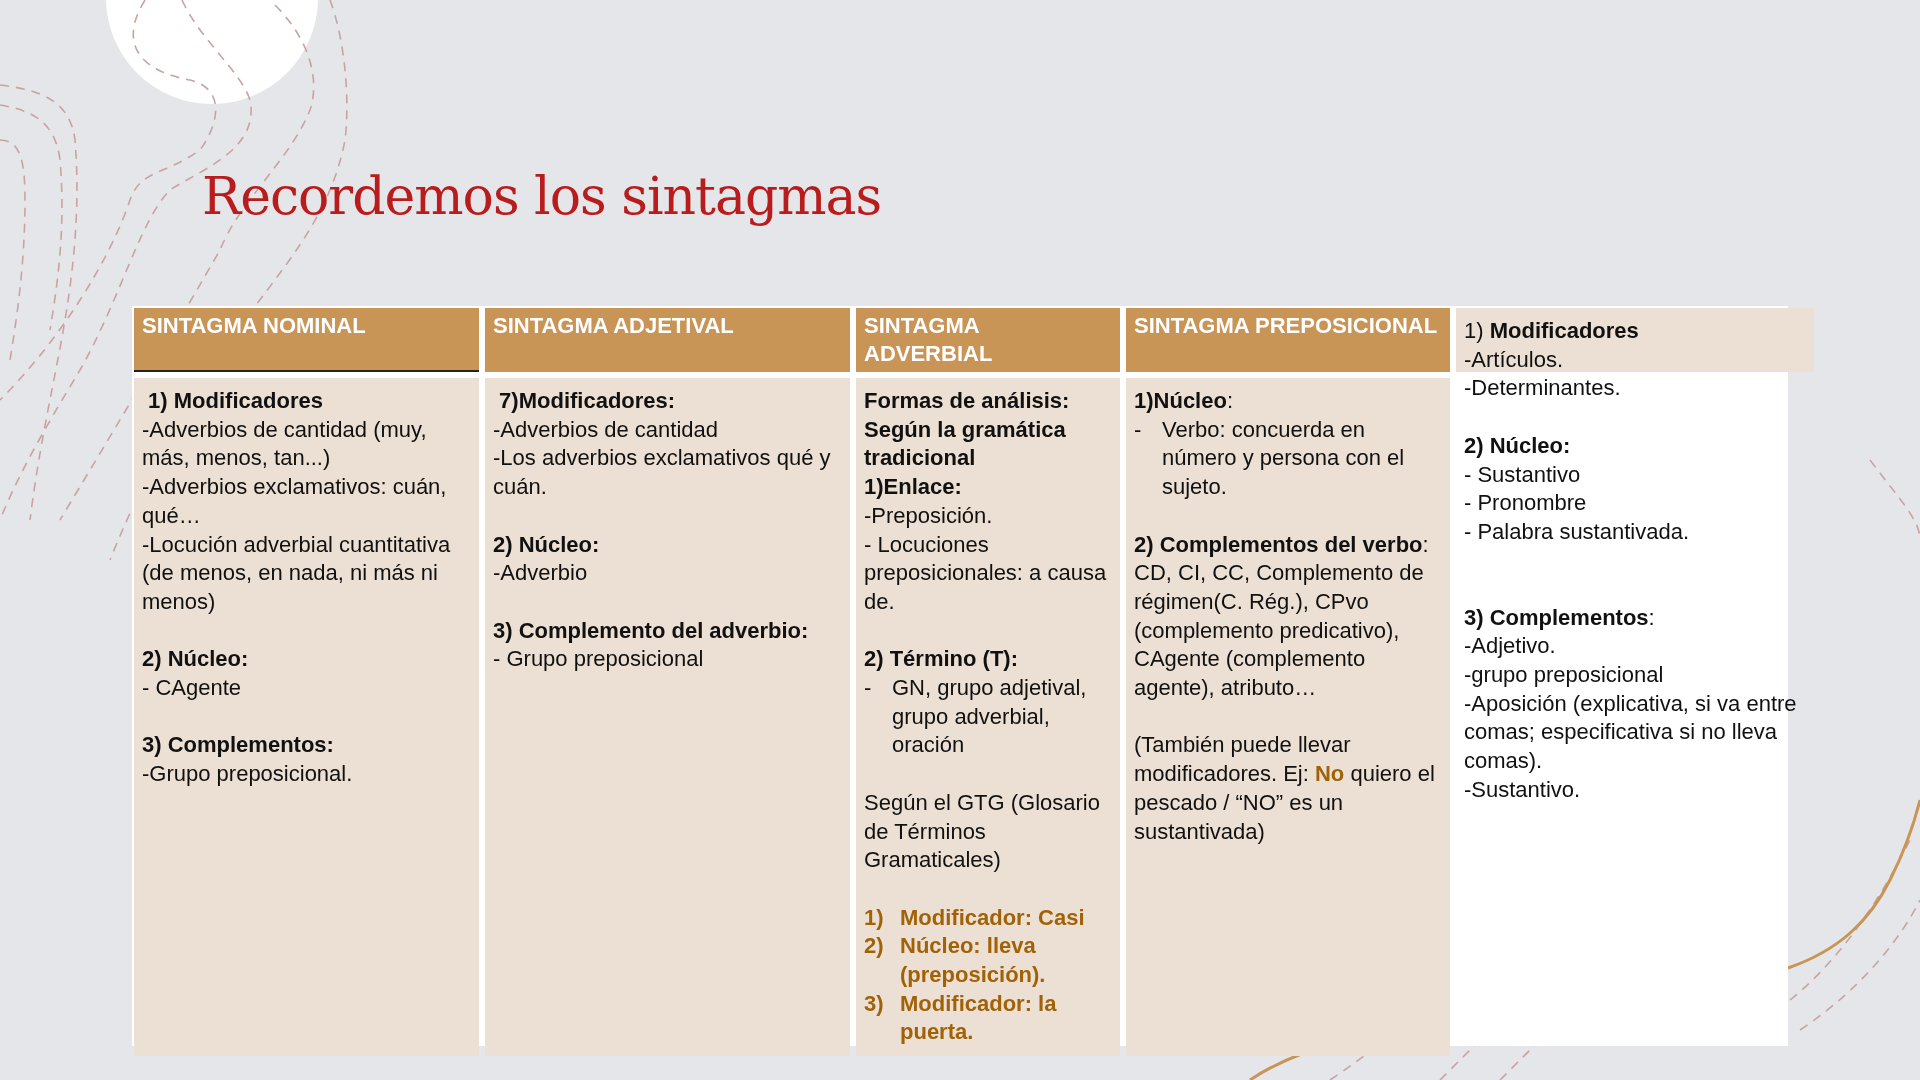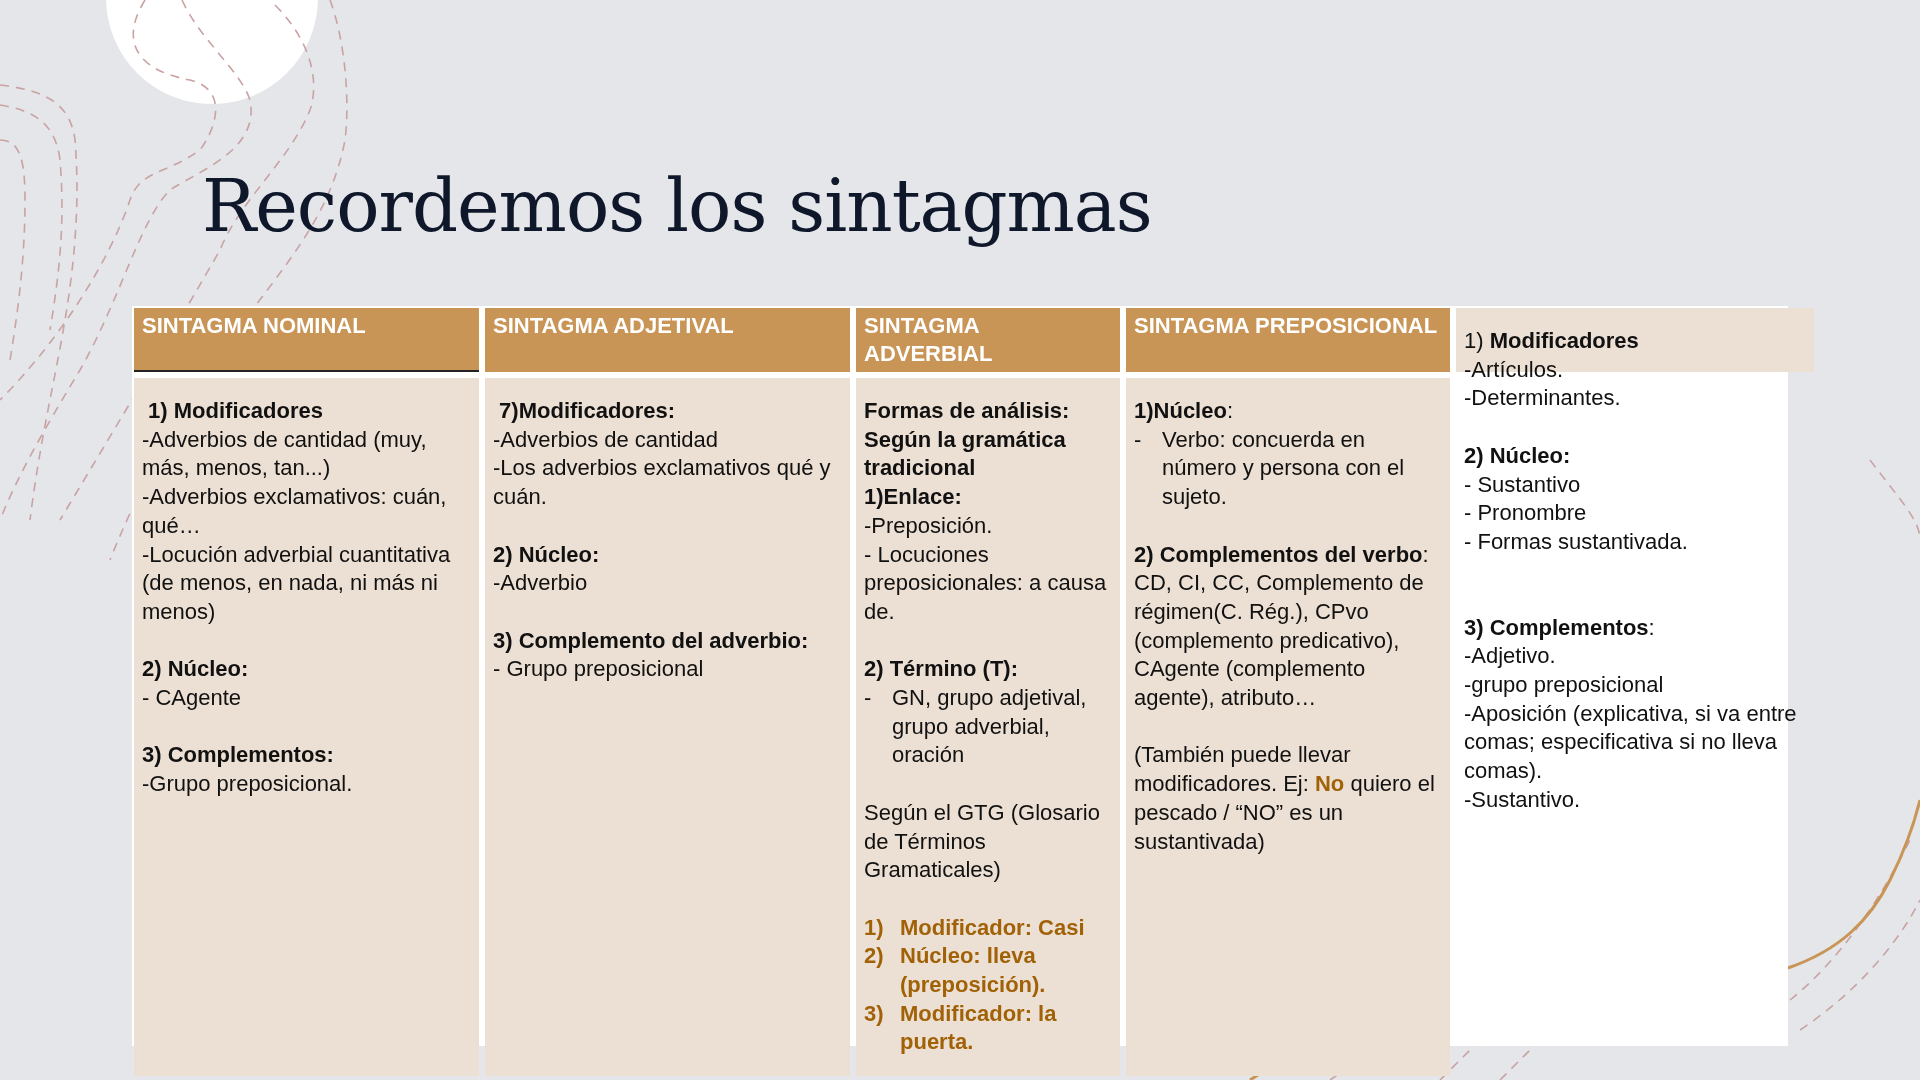--- a/index.html
+++ b/index.html
@@ -5,42 +5,42 @@
   html, body { margin:0; padding:0; }
   body {
     width:1920px; height:1080px; overflow:hidden; position:relative;
     background:#e5e6e9;
     font-family:"Liberation Sans", sans-serif;
   }
   .deco { position:absolute; left:0; top:0; width:1920px; height:1080px; pointer-events:none; }
   .title {
     position:absolute; left:202px; top:170px;
     font-family:"DejaVu Serif", "Liberation Serif", serif;
-    font-size:72px; color:#0f172a; letter-spacing:-1px; line-height:1;
+    font-size:52px; color:#b91c1c; letter-spacing:-1px; line-height:1;
     margin:0; font-weight:normal;
   }
   .table {
     position:absolute; left:132px; top:306px; width:1656px; height:740px;
     display:grid;
     grid-template-columns:345px 365px 264px 324px 358px;
     grid-template-rows:64px 1fr;
     background:#ffffff;
     gap:6px;
     border:2px solid #ffffff;
     box-sizing:border-box;
   }
   .th {
     background:#c99556; color:#ffffff; font-weight:bold;
     font-size:22px; line-height:28px; padding:4px 8px 0 8px;
     box-sizing:border-box; text-transform:uppercase;
   }
   .th.first { border-bottom:2px solid #222; }
   .td {
     background:#ecdfd3; color:#111; font-size:22px; line-height:28.7px;
-    padding:19px 8px; box-sizing:border-box; white-space:normal;
+    padding:9px 8px; box-sizing:border-box; white-space:normal;
   }
   .td p { margin:0; }
   .td .gap { height:28.7px; }
   .td .gap2 { height:57px; }
   b { font-weight:bold; }
   .red { color:#a16207; font-weight:bold; }
   .numli { display:flex; }
   .numli .n { width:36px; flex:none; }
 </style>
 </head>
@@ -76,21 +76,21 @@
   <div class="th">SINTAGMA PREPOSICIONAL</div>
 
   <div class="td">
     <p><span>1) </span><b>Modificadores</b></p>
     <p>-Artículos.</p>
     <p>-Determinantes.</p>
     <div class="gap"></div>
     <p><b>2) Núcleo:</b></p>
     <p>- Sustantivo</p>
     <p>- Pronombre</p>
-    <p>- Formas sustantivada.</p>
+    <p>- Palabra sustantivada.</p>
     <div class="gap2"></div>
     <p><b>3) Complementos</b><span>:</span></p>
     <p>-Adjetivo.</p>
     <p>-grupo preposicional</p>
     <p>-Aposición (explicativa, si va entre comas; especificativa si no lleva comas).</p>
     <p>-Sustantivo.</p>
   </div>
 
   <div class="td">
     <p style="white-space:pre"><b> 1) Modificadores</b></p>

